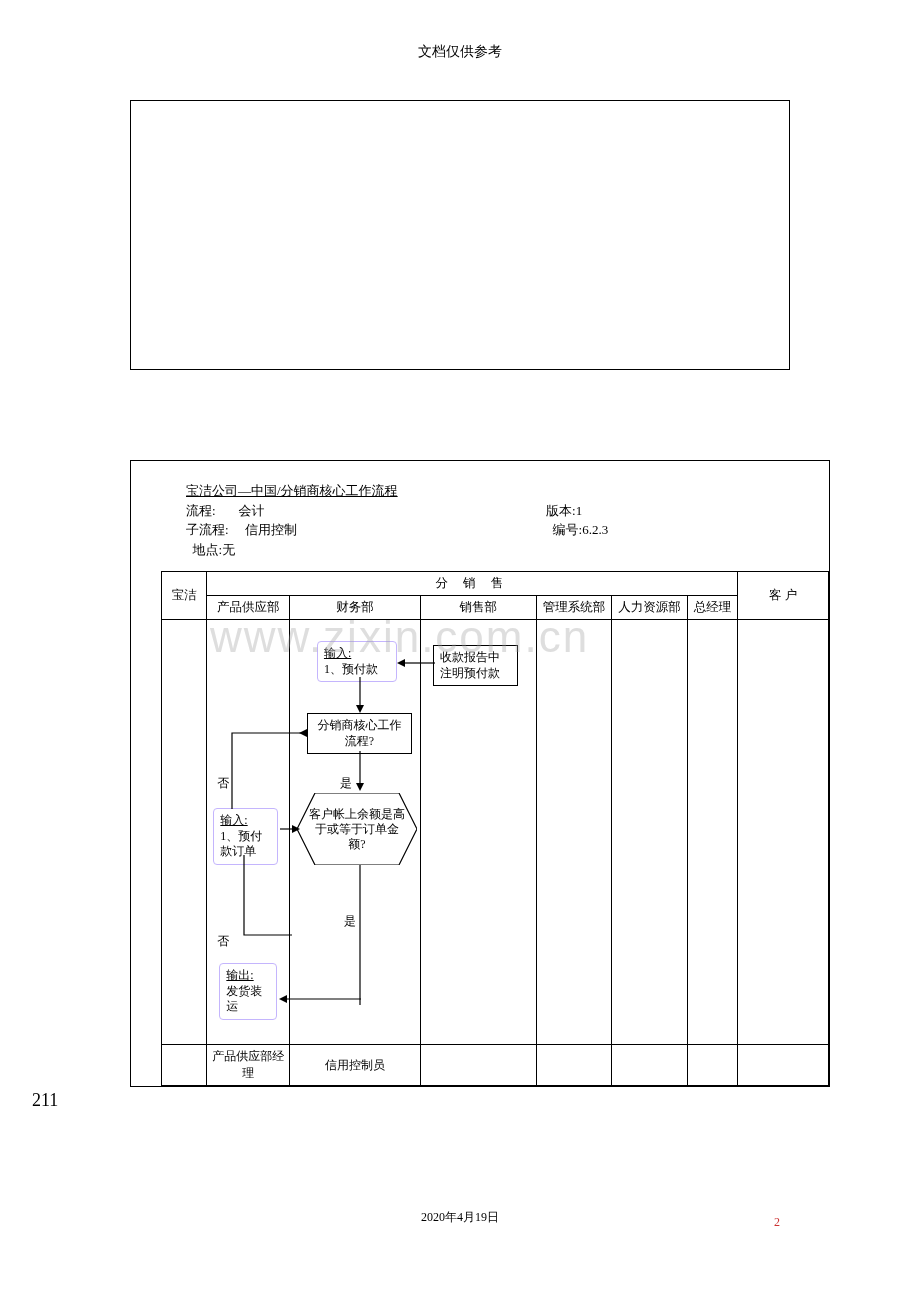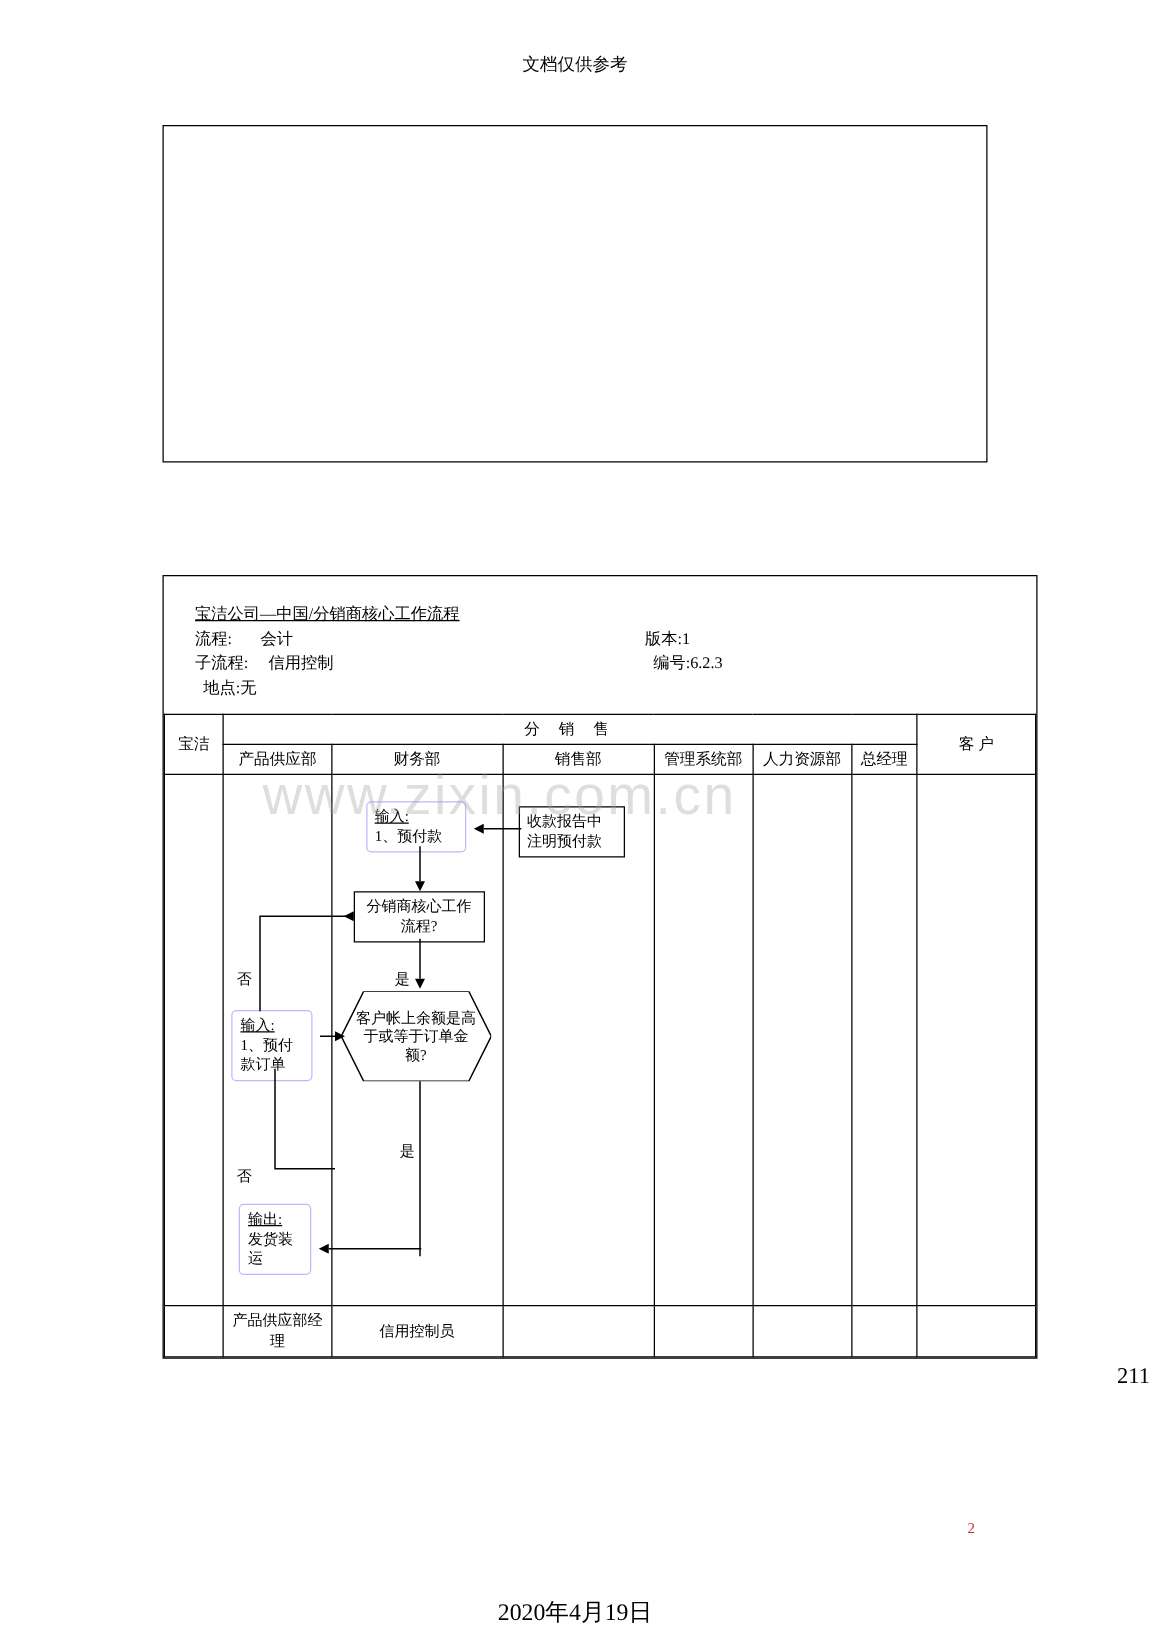--- a/index.html
+++ b/index.html
@@ -24,20 +24,21 @@
       width: 660px;
       height: 270px;
       border: 1px solid #000;
     }
     .main-container {
       position: absolute;
       left: 130px;
       top: 460px;
       width: 700px;
       border: 1.5px solid #000;
+      padding-left: 30px;
     }
     .title-block {
       padding: 20px 25px 12px 25px;
       font-size: 13px;
       line-height: 1.5;
     }
     .title-block .underline { text-decoration: underline; }
     .title-row { display: flex; }
     .title-row .left { width: 360px; }
     .title-row .right { }
@@ -123,38 +124,38 @@
       color: rgba(160,160,160,0.35);
       letter-spacing: 2px;
       pointer-events: none;
       z-index: 50;
       font-weight: 400;
     }
     .page-num {
       position: absolute;
       left: 0; right: 0;
       top: 1090px;
-      text-align: right;
+      text-align: left;
       font-size: 18px;
       font-family: "Times New Roman", serif;
       padding-left: 32px;
     }
     .footer-pagenum {
       position: absolute;
       right: 140px;
       top: 1215px;
       font-size: 12px;
       color: #c33;
     }
     .footer-date {
       position: absolute;
       left: 0; right: 0;
-      top: 1277px;
-      text-align: center;
-      font-size: 19px;
+      top: 1209px;
+      text-align: center;
+      font-size: 12px;
     }
   </style>
 </head>
 <body>
 
 <div class="header-text">文档仅供参考</div>
 
 <div class="empty-box"></div>
 
 <div class="watermark">www.zixin.com.cn</div>

